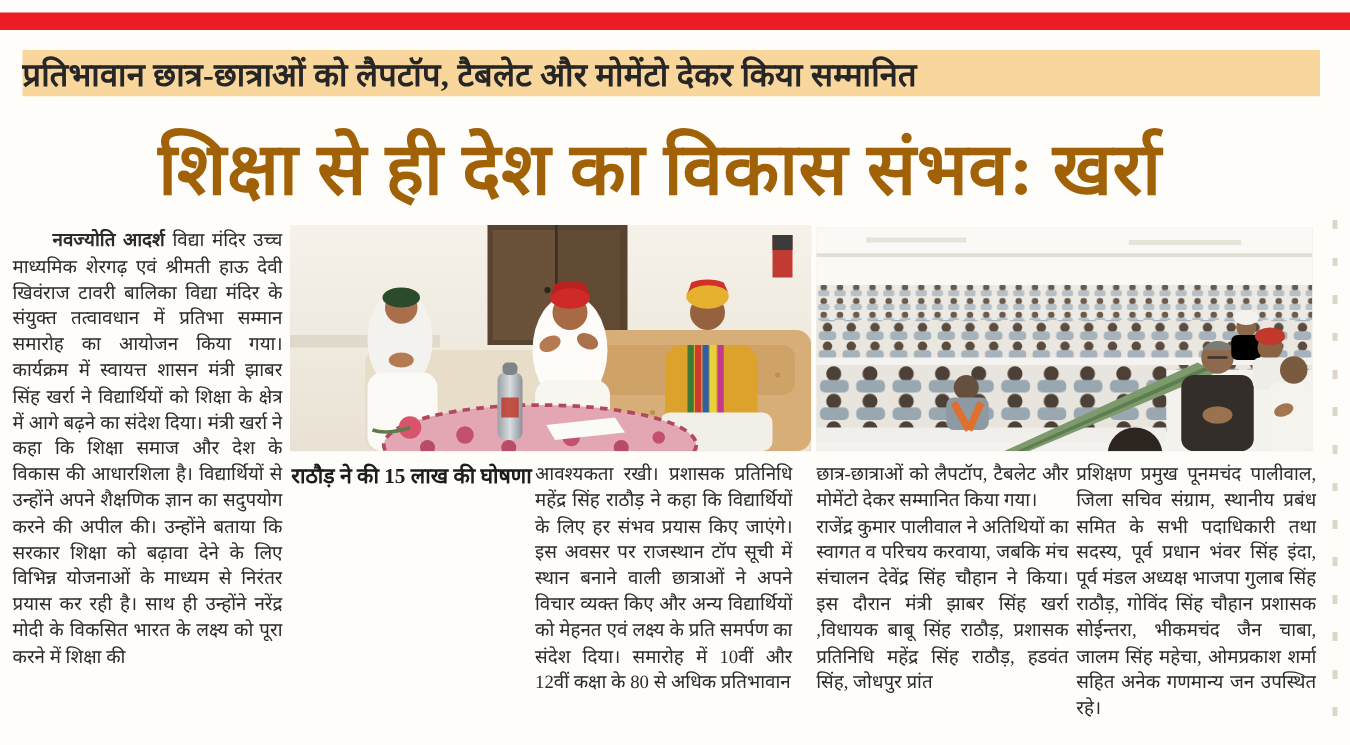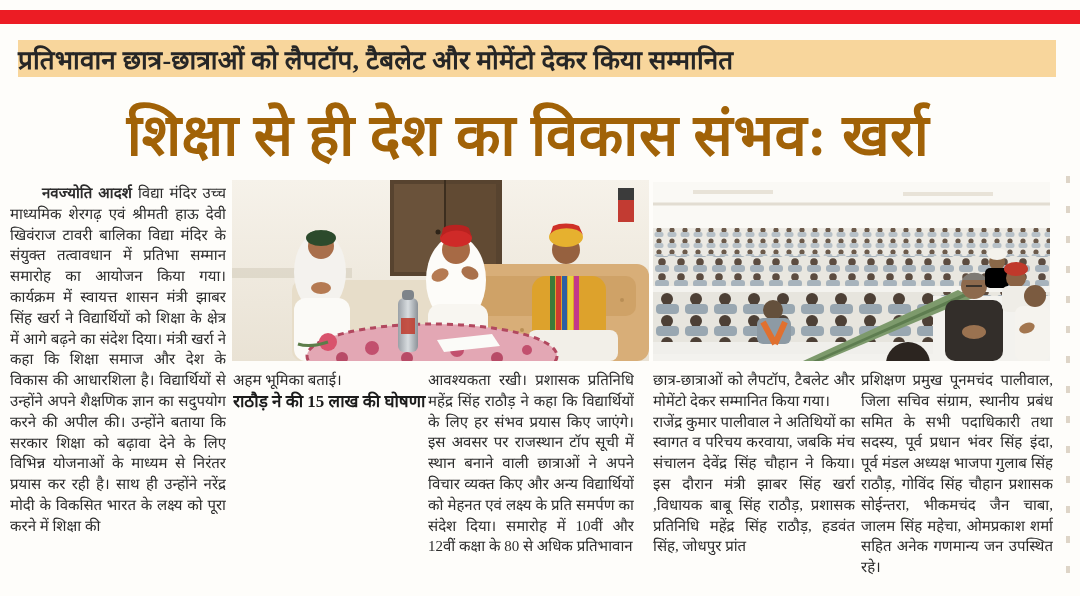--- a/index.html
+++ b/index.html
@@ -213,21 +213,20 @@
       <ellipse cx="363" cy="87" rx="12" ry="7" fill="#c0392b"></ellipse>
       <rect x="349" y="104" width="28" height="26" rx="6" fill="#efede7"></rect>
 
       <rect x="362" y="124" width="35" height="55" rx="8" fill="#f5f3ee"></rect>
       <circle cx="382" cy="114" r="11" fill="#7b5b40"></circle>
       <ellipse cx="374" cy="146" rx="8" ry="5" fill="#a3764f" transform="rotate(-20 374 146)"></ellipse>
     </svg>
   </div>
 
   <div class="body-col col2">
-    <p>अहम भूमिका बताई।</p>
     <p class="subhead">राठौड़ ने की 15 लाख की घोषणा</p>
   </div>
 
   <div class="body-col col3">
     <p>आवश्यकता रखी। प्रशासक प्रतिनिधि महेंद्र सिंह राठौड़ ने कहा कि विद्यार्थियों के लिए हर संभव प्रयास किए जाएंगे। इस अवसर पर राजस्थान टॉप सूची में स्थान बनाने वाली छात्राओं ने अपने विचार व्यक्त किए और अन्य विद्यार्थियों को मेहनत एवं लक्ष्य के प्रति समर्पण का संदेश दिया। समारोह में 10वीं और 12वीं कक्षा के 80 से अधिक प्रतिभावान</p>
   </div>
 
   <div class="body-col col4">
     <p>छात्र-छात्राओं को लैपटॉप, टैबलेट और मोमेंटो देकर सम्मानित किया गया।</p>
     <p>राजेंद्र कुमार पालीवाल ने अतिथियों का स्वागत व परिचय करवाया, जबकि मंच संचालन देवेंद्र सिंह चौहान ने किया। इस दौरान मंत्री झाबर सिंह खर्रा ,विधायक बाबू सिंह राठौड़, प्रशासक प्रतिनिधि महेंद्र सिंह राठौड़, हडवंत सिंह, जोधपुर प्रांत</p>

